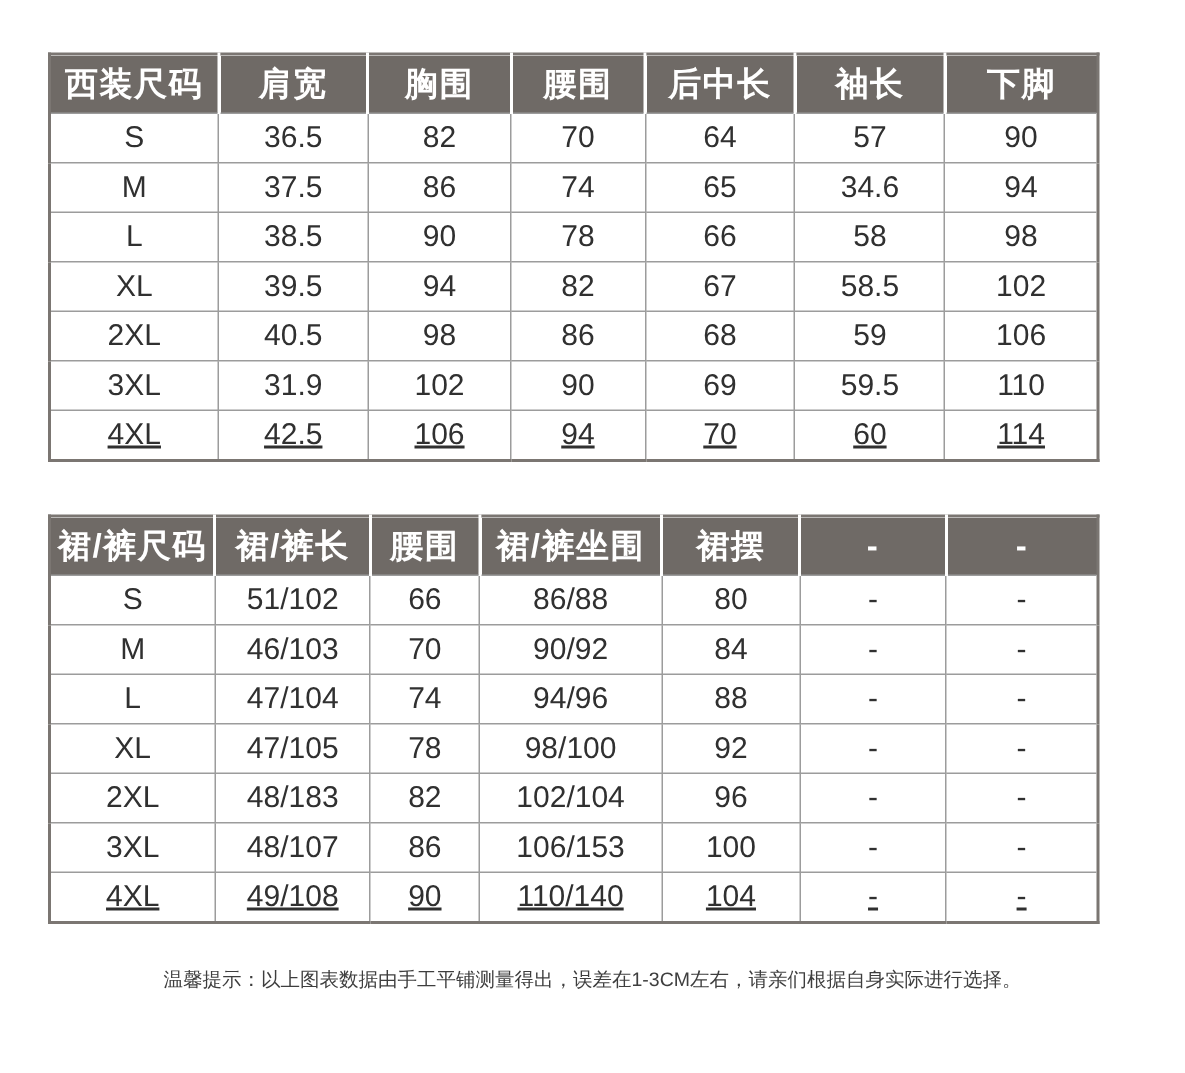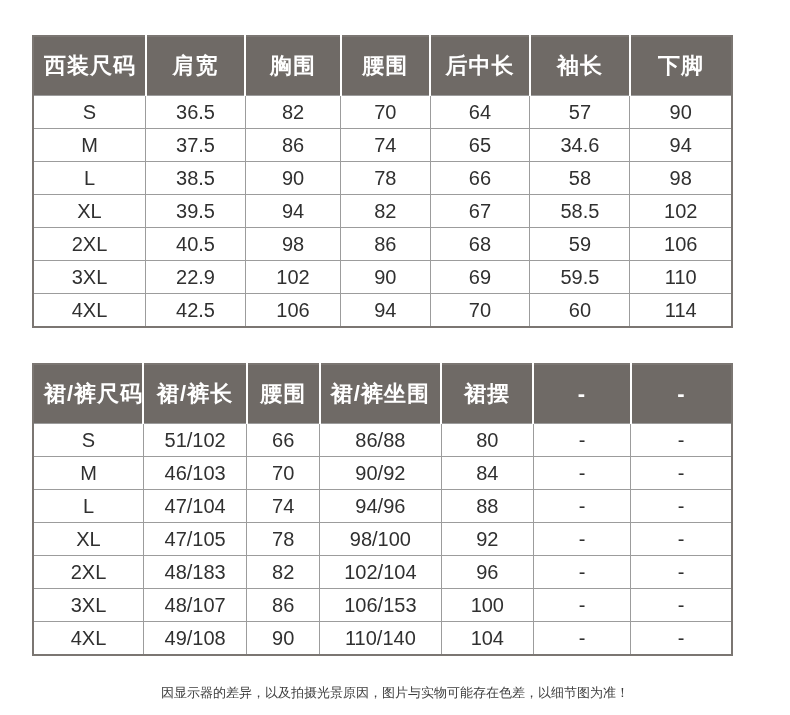--- a/index.html
+++ b/index.html
@@ -38,41 +38,41 @@
     color: var(--header-text);
     font-size: 22px;
     font-weight: bold;
     height: 38px;
     text-align: center;
     vertical-align: middle;
     border-left: 2px solid #ffffff;
     border-right: 2px solid #ffffff;
     border-top: 2px solid var(--border-outer);
     border-bottom: 1px solid var(--border-inner);
-    padding: 10px;
+    padding: 0;
     letter-spacing: 1px;
     overflow: hidden;
     white-space: nowrap;
   }
   table.size-table th:first-child { border-left: 2px solid var(--border-outer); }
   table.size-table th:last-child  { border-right: 2px solid var(--border-outer); }
   table.size-table td {
     border: 1px solid var(--border-inner);
     font-size: 20px;
     color: var(--cell-text);
     text-align: center;
     vertical-align: middle;
     height: 32px;
     padding: 0;
     white-space: nowrap;
     overflow: hidden;
   }
   table.size-table td:first-child { border-left: 2px solid var(--border-outer); }
   table.size-table td:last-child  { border-right: 2px solid var(--border-outer); }
-  table.size-table tbody tr:last-child td { border-bottom: 2px solid var(--border-outer); }
+  table.size-table tbody tr:last-child td { border-bottom: 2px solid var(--border-outer); text-decoration: underline; }
   .note {
     margin-top: 25px;
     text-align: center;
     font-size: 13px;
     line-height: 24px;
     color: var(--note-text);
   }
 </style>
 </head>
 <body>
@@ -141,21 +141,21 @@
           <td>2XL</td>
           <td>40.5</td>
           <td>98</td>
           <td>86</td>
           <td>68</td>
           <td>59</td>
           <td>106</td>
         </tr>
         <tr>
           <td>3XL</td>
-          <td>22.9</td>
+          <td>31.9</td>
           <td>102</td>
           <td>90</td>
           <td>69</td>
           <td>59.5</td>
           <td>110</td>
         </tr>
         <tr>
           <td>4XL</td>
           <td>42.5</td>
           <td>106</td>
@@ -249,16 +249,16 @@
           <td>90</td>
           <td>110/140</td>
           <td>104</td>
           <td>-</td>
           <td>-</td>
         </tr>
       </tbody>
   </table>
 
   <div class="note">
-    <div>因显示器的差异，以及拍摄光景原因，图片与实物可能存在色差，以细节图为准！</div>
+    <div>温馨提示：以上图表数据由手工平铺测量得出，误差在1-3CM左右，请亲们根据自身实际进行选择。</div>
   </div>
 
 </div>
 
 </body></html>

